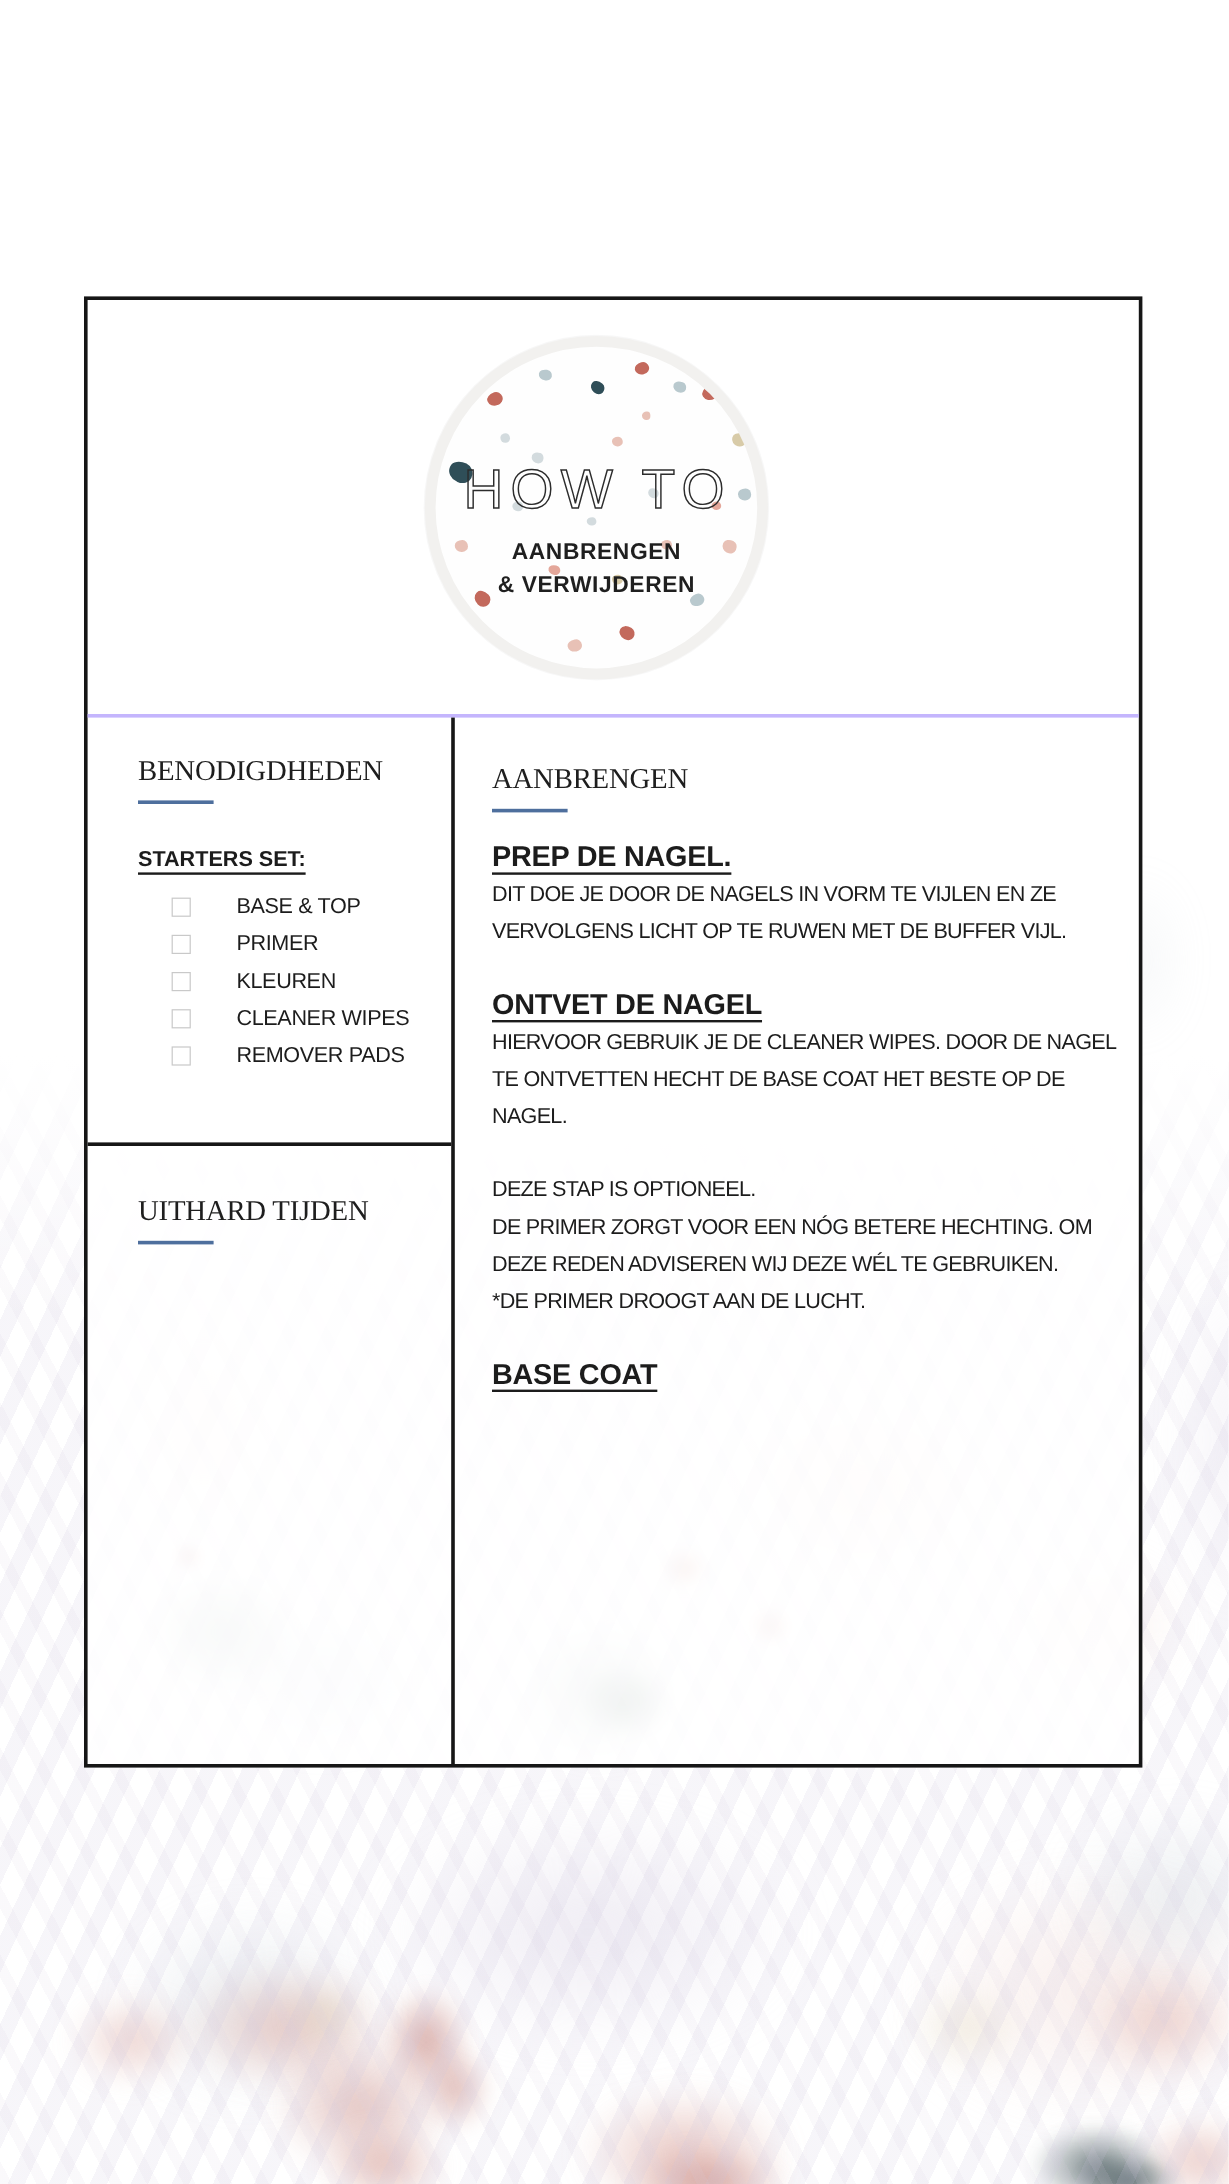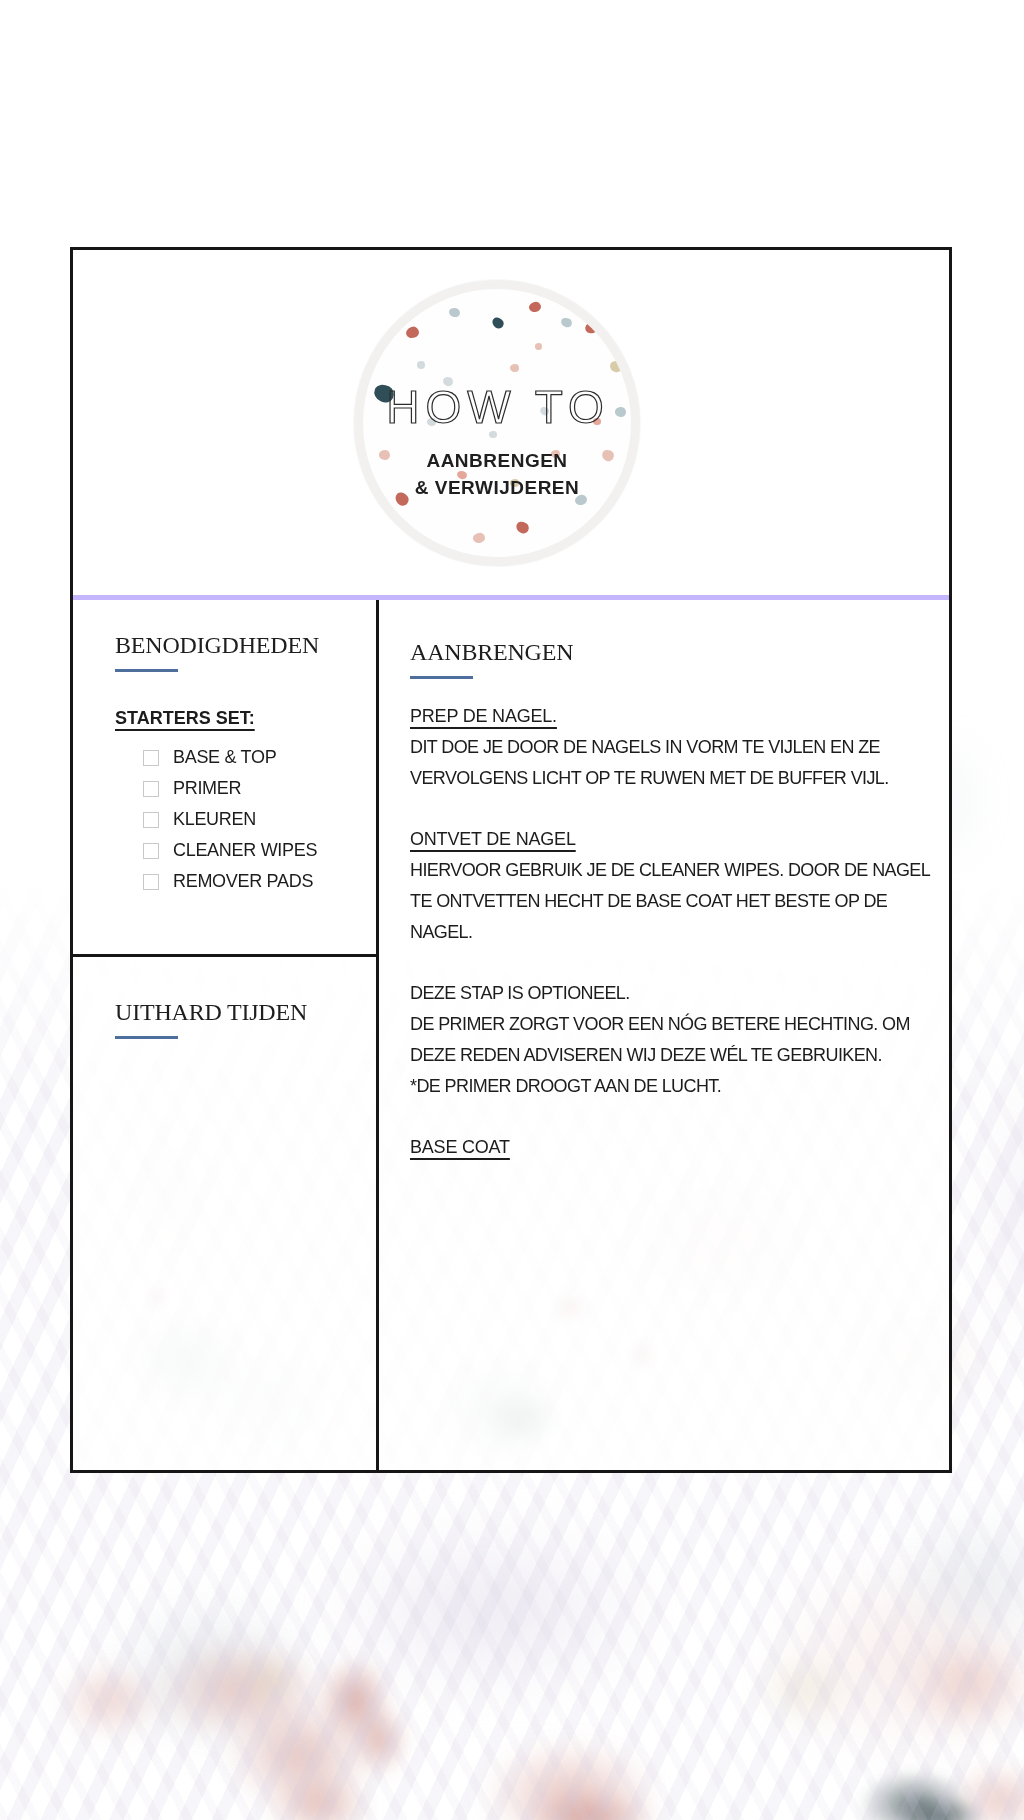--- a/index.html
+++ b/index.html
@@ -10,21 +10,21 @@
   .blob{position:absolute;border-radius:50%;}
   .strokes{position:absolute;left:0;right:0;top:880px;bottom:0;z-index:1;
     background:
       repeating-linear-gradient(115deg, rgba(203,196,221,0.16) 0 13px, rgba(255,255,255,0) 13px 31px),
       repeating-linear-gradient(62deg, rgba(216,206,224,0.12) 0 9px, rgba(255,255,255,0) 9px 27px);}
   .strokes::before{content:"";position:absolute;left:0;right:0;top:0;height:220px;
       background:linear-gradient(#ffffff, rgba(255,255,255,0));}
   
   .frame{position:absolute;left:70px;top:247px;width:882px;height:1226px;z-index:2;
          box-sizing:border-box;border:3px solid #161616;background:rgba(255,255,255,0.84);}
-  .logo-section{position:relative;height:345px;border-bottom:5px solid #c4b5fd;}
+  .logo-section{position:relative;height:345px;border-bottom:3px solid #c4b5fd;}
   .logo-circle{position:absolute;left:281px;top:30px;width:286px;height:286px;border-radius:50%;
       background:#fefefe;border:9px solid #f2f1ef;box-sizing:border-box;overflow:hidden;
       box-shadow:0 0 0 1px rgba(0,0,0,0.03);}
   .speck{position:absolute;}
   .logo-title-wrap{position:absolute;left:0;right:0;top:92px;text-align:center;}
   .logo-sub{position:absolute;left:0;right:0;top:158px;text-align:center;
       font-size:19px;font-weight:600;letter-spacing:0.5px;color:#1f1f1f;line-height:27px;}
   
   .cols{position:relative;height:872px;}
   .v-divider{position:absolute;left:303px;top:0;bottom:0;width:3px;background:#161616;}
@@ -33,26 +33,26 @@
   .h-divider{height:3px;background:#161616;}
   .sec2{box-sizing:border-box;padding:40px 14px 0 42px;}
   .col-right{position:absolute;left:306px;top:0;width:573px;height:100%;
       box-sizing:border-box;padding:37px 18px 0 31px;}
   h2{margin:0;font-family:"Liberation Serif",serif;font-weight:400;font-size:24px;
      letter-spacing:-0.2px;color:#1e1e1e;line-height:30px;}
   .accent-line{width:63px;height:3px;margin-top:9px;}
   .list-title{margin-top:36px;font-size:18px;font-weight:700;
       text-decoration:underline;text-decoration-thickness:2px;text-underline-offset:5px;}
   .check-list{margin-top:13px;}
-  .check-row{display:flex;align-items:center;height:31px;padding-left:28px;font-size:18px;letter-spacing:-0.3px;}
+  .check-row{display:flex;align-items:center;height:31px;padding-left:28px;font-size:18px;letter-spacing:-0.3px;gap:24px;}
   .checkbox{flex:0 0 auto;width:14px;height:14px;border:1.5px solid #c9c9c9;margin-right:14px;background:#fff;}
   .time-block{font-size:18px;letter-spacing:-0.4px;line-height:31px;white-space:pre-line;margin:0 0 33px 0;}
   .sec2 .first-gap{margin-top:22px;}
   .step{margin-bottom:30px;}
-  .step-title{font-size:18px;font-weight:400;line-height:31px;letter-spacing:-0.2px;
+  .step-title{font-size:24px;font-weight:700;line-height:31px;letter-spacing:-0.2px;
       text-decoration:underline;text-decoration-thickness:2px;text-underline-offset:5px;}
   .step-body{font-size:18px;line-height:31px;letter-spacing:-0.6px;white-space:pre-line;max-width:539px;}
   .col-right .accent-line{margin-bottom:22px;}
 </style>
 </head>
 <body>
 
 <div class="page">
 
   <div class="bg">

